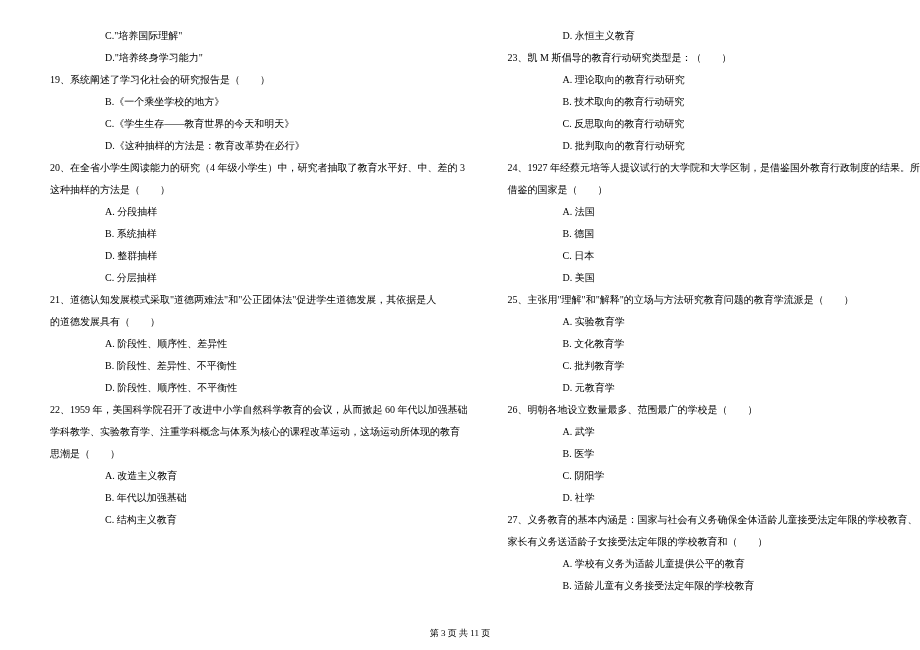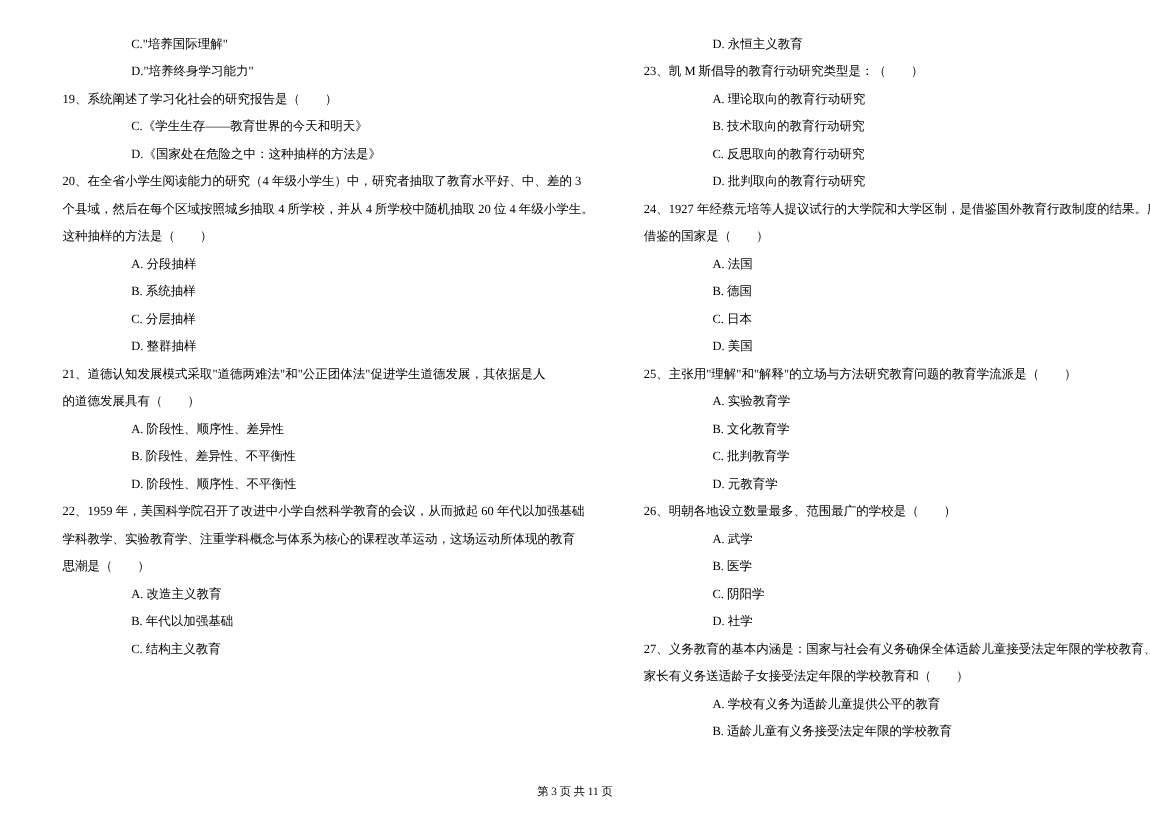--- a/index.html
+++ b/index.html
@@ -42,29 +42,29 @@
     }
   </style>
 </head>
 <body>
 
 <div class="page">
   <div class="column">
     <div class="line indent-2">C."培养国际理解"</div>
     <div class="line indent-2">D."培养终身学习能力"</div>
     <div class="line">19、系统阐述了学习化社会的研究报告是（　　）</div>
+    <div class="line indent-2">B.《一个乘坐学校的地方》</div>
     <div class="line indent-2">C.《学生生存——教育世界的今天和明天》</div>
-    <div class="line indent-2">D.《国家处在危险之中：这种抽样的方法是》</div>
+    <div class="line indent-2">D.《这种抽样的方法是：教育改革势在必行》</div>
     <div class="line">20、在全省小学生阅读能力的研究（4 年级小学生）中，研究者抽取了教育水平好、中、差的 3</div>
-    <div class="line">个县域，然后在每个区域按照城乡抽取 4 所学校，并从 4 所学校中随机抽取 20 位 4 年级小学生。</div>
     <div class="line">这种抽样的方法是（　　）</div>
     <div class="line indent-2">A. 分段抽样</div>
     <div class="line indent-2">B. 系统抽样</div>
+    <div class="line indent-2">D. 整群抽样</div>
     <div class="line indent-2">C. 分层抽样</div>
-    <div class="line indent-2">D. 整群抽样</div>
     <div class="line">21、道德认知发展模式采取"道德两难法"和"公正团体法"促进学生道德发展，其依据是人</div>
     <div class="line">的道德发展具有（　　）</div>
     <div class="line indent-2">A. 阶段性、顺序性、差异性</div>
     <div class="line indent-2">B. 阶段性、差异性、不平衡性</div>
     <div class="line indent-2">D. 阶段性、顺序性、不平衡性</div>
     <div class="line">22、1959 年，美国科学院召开了改进中小学自然科学教育的会议，从而掀起 60 年代以加强基础</div>
     <div class="line">学科教学、实验教育学、注重学科概念与体系为核心的课程改革运动，这场运动所体现的教育</div>
     <div class="line">思潮是（　　）</div>
     <div class="line indent-2">A. 改造主义教育</div>
     <div class="line indent-2">B. 年代以加强基础</div>

